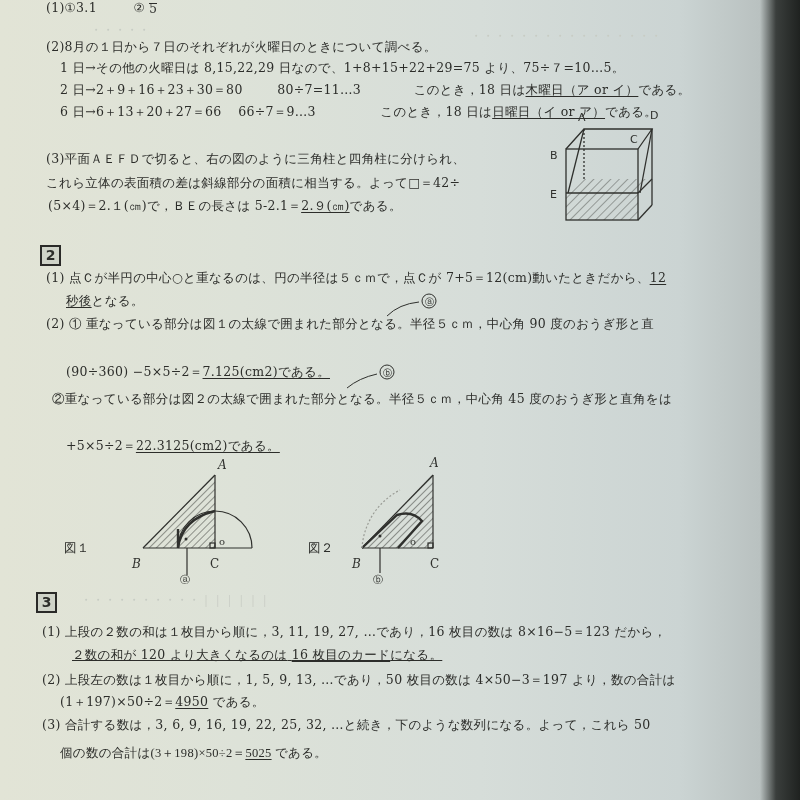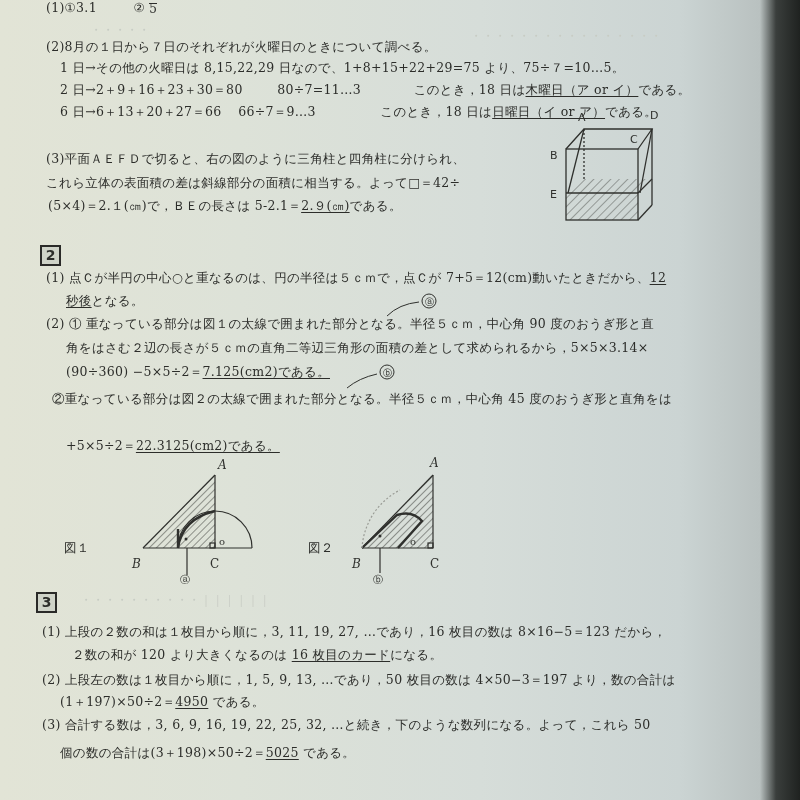--- a/index.html
+++ b/index.html
@@ -89,21 +89,20 @@
     <span class="u">秒後</span><span>となる。</span>
   </div>
 
   <svg style="left:385px;top:290px;" width="60" height="30">
     <path d="M2,26 Q14,14 34,12" stroke="#2f302d" stroke-width="1" fill="none"></path>
     <circle cx="44" cy="11" r="7" stroke="#2f302d" stroke-width="1" fill="none"></circle>
     <text x="40" y="15" font-size="9" fill="#2f302d">ⓐ</text>
   </svg>
 
   <div class="ln" style="left:46px;top:316px;">(2) ①  重なっている部分は図１の太線で囲まれた部分となる。半径５ｃｍ，中心角 90 度のおうぎ形と直</div>
-  <div class="ln" style="left:66px;top:340px;">角をはさむ２辺の長さが５ｃｍの直角二等辺三角形の面積の差として求められるから，5×5×3.14×</div>
   <div class="ln" style="left:66px;top:364px;">
     <span>(90÷360)  −5×5÷2＝</span><span class="u">7.125(cm2)である。</span>
   </div>
 
   <svg style="left:345px;top:362px;" width="60" height="30">
     <path d="M2,26 Q14,16 32,12" stroke="#2f302d" stroke-width="1" fill="none"></path>
     <circle cx="42" cy="10" r="7" stroke="#2f302d" stroke-width="1" fill="none"></circle>
     <text x="38" y="14" font-size="9" fill="#2f302d">ⓑ</text>
   </svg>
 
@@ -160,27 +159,27 @@
     <text x="90" y="113" font-size="12" fill="#2f302d">C</text>
     <text x="70" y="90" font-size="10" fill="#2f302d">o</text>
     <text x="33" y="128" font-size="10" fill="#2f302d">ⓑ</text>
   </svg>
   <div class="ln" style="left:308px;top:540px;">図２</div>
 
   <div class="ghost" style="left:80px;top:592px;">・・・・・・・・・・｜｜｜｜｜｜</div>
   <div class="boxnum" style="left:36px;top:592px;">3</div>
 
   <div class="ln" style="left:42px;top:624px;">(1)   上段の２数の和は１枚目から順に，3,  11,  19,  27,  …であり，16 枚目の数は 8×16−5＝123 だから，</div>
-  <div class="ln" style="left:72px;top:647px;">
+  <div class="ln" style="left:72px;top:647px;text-decoration:underline;">
     <span>２数の和が 120 より大きくなるのは</span> <span class="u">16 枚目のカード</span><span>になる。</span>
   </div>
 
   <div class="ln" style="left:42px;top:672px;text-align:right;">(2)  上段左の数は１枚目から順に，1,  5,  9,  13,  …であり，50 枚目の数は 4×50−3＝197 より，数の合計は</div>
   <div class="ln" style="left:60px;top:694px;">
     <span>(1＋197)×50÷2＝</span><span class="u">4950</span> <span>である。</span>
   </div>
 
   <div class="ln" style="left:42px;top:717px;">(3)  合計する数は，3,  6,  9,  16,  19,  22,  25,  32,  …と続き，下のような数列になる。よって，これら 50</div>
-  <div class="ln" style="left:60px;top:745px;">
+  <div class="ln" style="left:60px;top:745px;font-family:Liberation Serif, serif;">
     <span>個の数の合計は(3＋198)×50÷2＝</span><span class="u">5025</span> <span>である。</span>
   </div>
 
 </div>
 
 </body></html>

